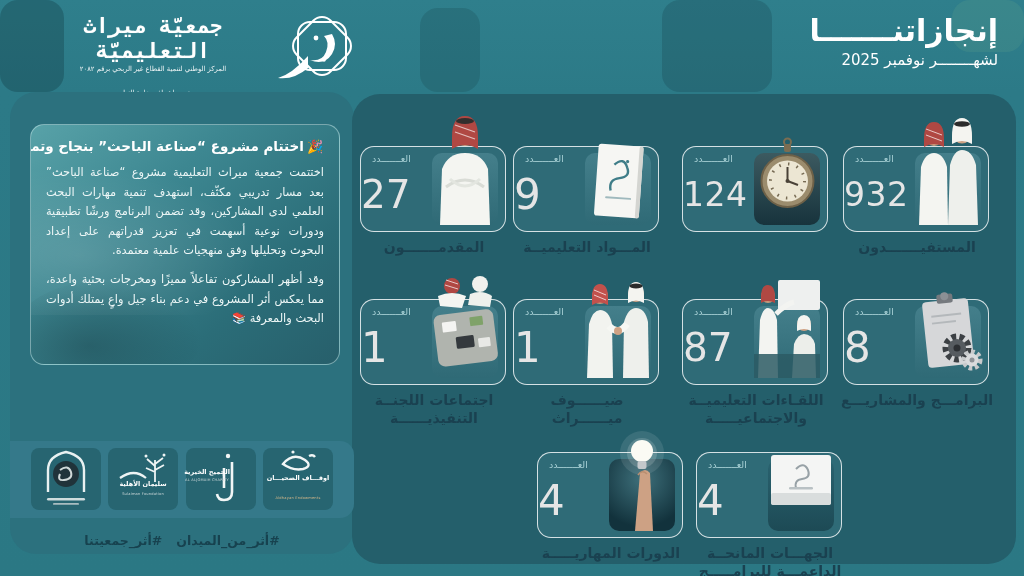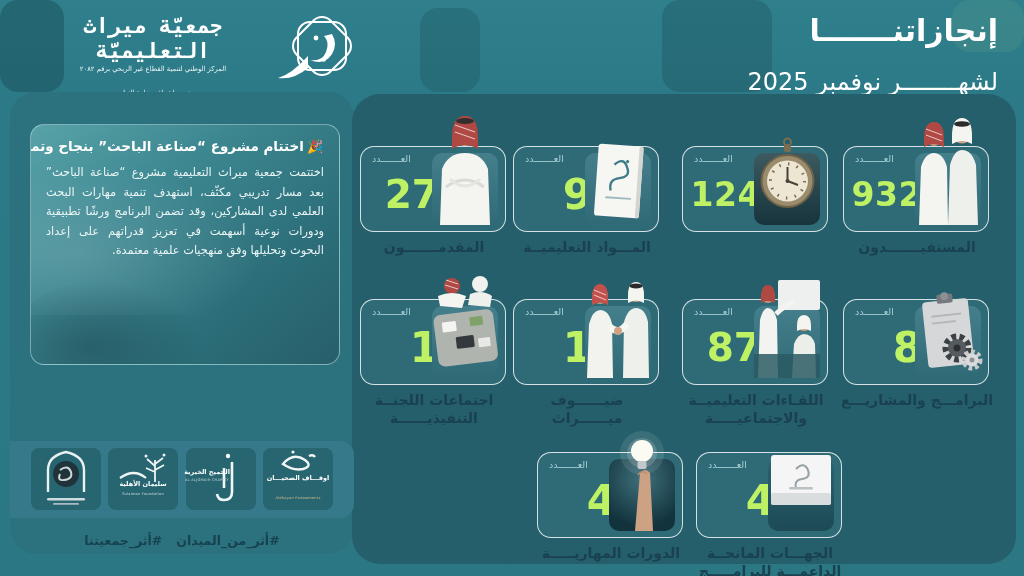--- a/index.html
+++ b/index.html
@@ -11,39 +11,39 @@
   .panel-left{position:absolute;left:10px;top:92px;width:344px;height:462px;
       background:#2c717e;border-radius:26px;}
   .panel-right{position:absolute;left:352px;top:94px;width:664px;height:470px;
       background:#245f6b;border-radius:28px;}
   
   .org{position:absolute;left:40px;top:14px;width:226px;text-align:center;color:#fff;}
   .org-name{font-size:21px;font-weight:bold;letter-spacing:.5px;text-shadow:0 0 1px rgba(255,255,255,.4);font-family:Liberation Mono, monospace;}
   .org-sub{font-size:6.8px;opacity:.92;line-height:1.5;}
   .title-block{position:absolute;right:26px;top:14px;width:320px;text-align:right;color:#fff;direction:rtl;}
   .title-1{font-size:30px;font-weight:bold;line-height:1.15;}
-  .title-2{font-size:24px;margin-top:19px;}
+  .title-2{font-size:15px;margin-top:2px;}
   
   .ann{position:absolute;left:30px;top:124px;width:310px;height:241px;border-radius:14px;
        background:linear-gradient(140deg,#58a2a8 0%,#3d8791 34%,#2b6d78 72%,#275f6b 100%);
        border:1.5px solid rgba(190,225,228,.55);box-sizing:border-box;padding:13px 15px;
        direction:rtl;color:#fff;overflow:hidden;}
   .ann-shine{position:absolute;left:-30px;top:40px;width:260px;height:150px;
        background:radial-gradient(ellipse at 30% 60%,rgba(255,255,255,.14),rgba(255,255,255,0) 70%);}
   .ann-hand{position:absolute;left:-18px;bottom:-26px;width:190px;height:110px;border-radius:50%;
        background:radial-gradient(ellipse at 40% 60%,rgba(20,50,58,.35),rgba(20,50,58,0) 70%);}
   .ann-title{position:relative;font-size:13.5px;font-weight:bold;white-space:nowrap;}
   .ann-title .emoji{font-size:13px;margin-left:4px;}
   .ann p{position:relative;margin:9px 0 0 0;font-size:11.4px;line-height:1.72;color:#ecf6f6;text-align:justify;}
   
   .card{position:absolute;width:146px;height:86px;background:#2f6b77;border:1px solid rgba(255,255,255,.8);
         border-radius:14px;box-sizing:border-box;}
   .cnt{position:absolute;left:11px;top:6px;font-size:9.5px;color:#a6cfd4;direction:rtl;}
-  .num{position:absolute;left:0;top:23px;width:78px;height:50px;line-height:50px;text-align:right;
-       color:#bef264;font-weight:bold;}
+  .num{position:absolute;left:0;top:23px;width:78px;height:50px;line-height:50px;text-align:left;
+       color:#e5e5e5;font-weight:normal;}
   .n1{font-size:42px;} .n2{font-size:39px;} .n3{font-size:33px;letter-spacing:.5px;}
   .tile{position:absolute;right:7px;top:6px;width:66px;height:72px;border-radius:10px;
         background:linear-gradient(180deg,#447f8b,#2f6a76);}
   .tile svg{position:absolute;left:0;bottom:0;overflow:visible;}
   .t-dark{background:linear-gradient(180deg,#3c5a60,#17333c);}
   .t-bulb{background:radial-gradient(circle at 50% 28%,#3e707b,#12323c 78%);}
   .t-card{background:linear-gradient(180deg,#2a6370,#1d4a55);}
   .clabel{position:absolute;width:172px;text-align:center;font-weight:bold;color:#1a4150;
           font-size:14px;line-height:1.32;direction:rtl;}
   
@@ -93,20 +93,21 @@
   <div class="panel-left"></div>
   <div class="panel-right"></div>
 
   <div class="ann">
     <div class="ann-shine"></div>
     <div class="ann-hand"></div>
     <div class="ann-title">
       <span class="emoji">🎉</span><span>اختتام مشروع “صناعة الباحث” بنجاح وتميّز</span>
     </div>
     <p>اختتمت جمعية ميراث التعليمية مشروع “صناعة الباحث” بعد مسار تدريبي مكثّف، استهدف تنمية مهارات البحث العلمي لدى المشاركين، وقد تضمن البرنامج ورشًا تطبيقية ودورات نوعية أسهمت في تعزيز قدراتهم على إعداد البحوث وتحليلها وفق منهجيات علمية معتمدة.</p>
+    <p>وقد أظهر المشاركون تفاعلاً مميزًا ومخرجات بحثية واعدة، مما يعكس أثر المشروع في دعم بناء جيل واعٍ يمتلك أدوات البحث والمعرفة 📚</p>
   </div>
 
   <div class="card" style="left:843px;top:146px">
     <span class="cnt">العـــــــدد</span>
     <span class="num n3">932</span>
     <div class="tile">
       <svg width="66" height="112" viewBox="0 0 66 112">
         <g>
             <circle cx="19" cy="24" r="9" fill="#c79a7c"></circle>
           <path d="M9,26 Q9,9 19,9 Q29,9 29,26 L29,34 Q19,28 9,34 Z" fill="#b04843"></path>

